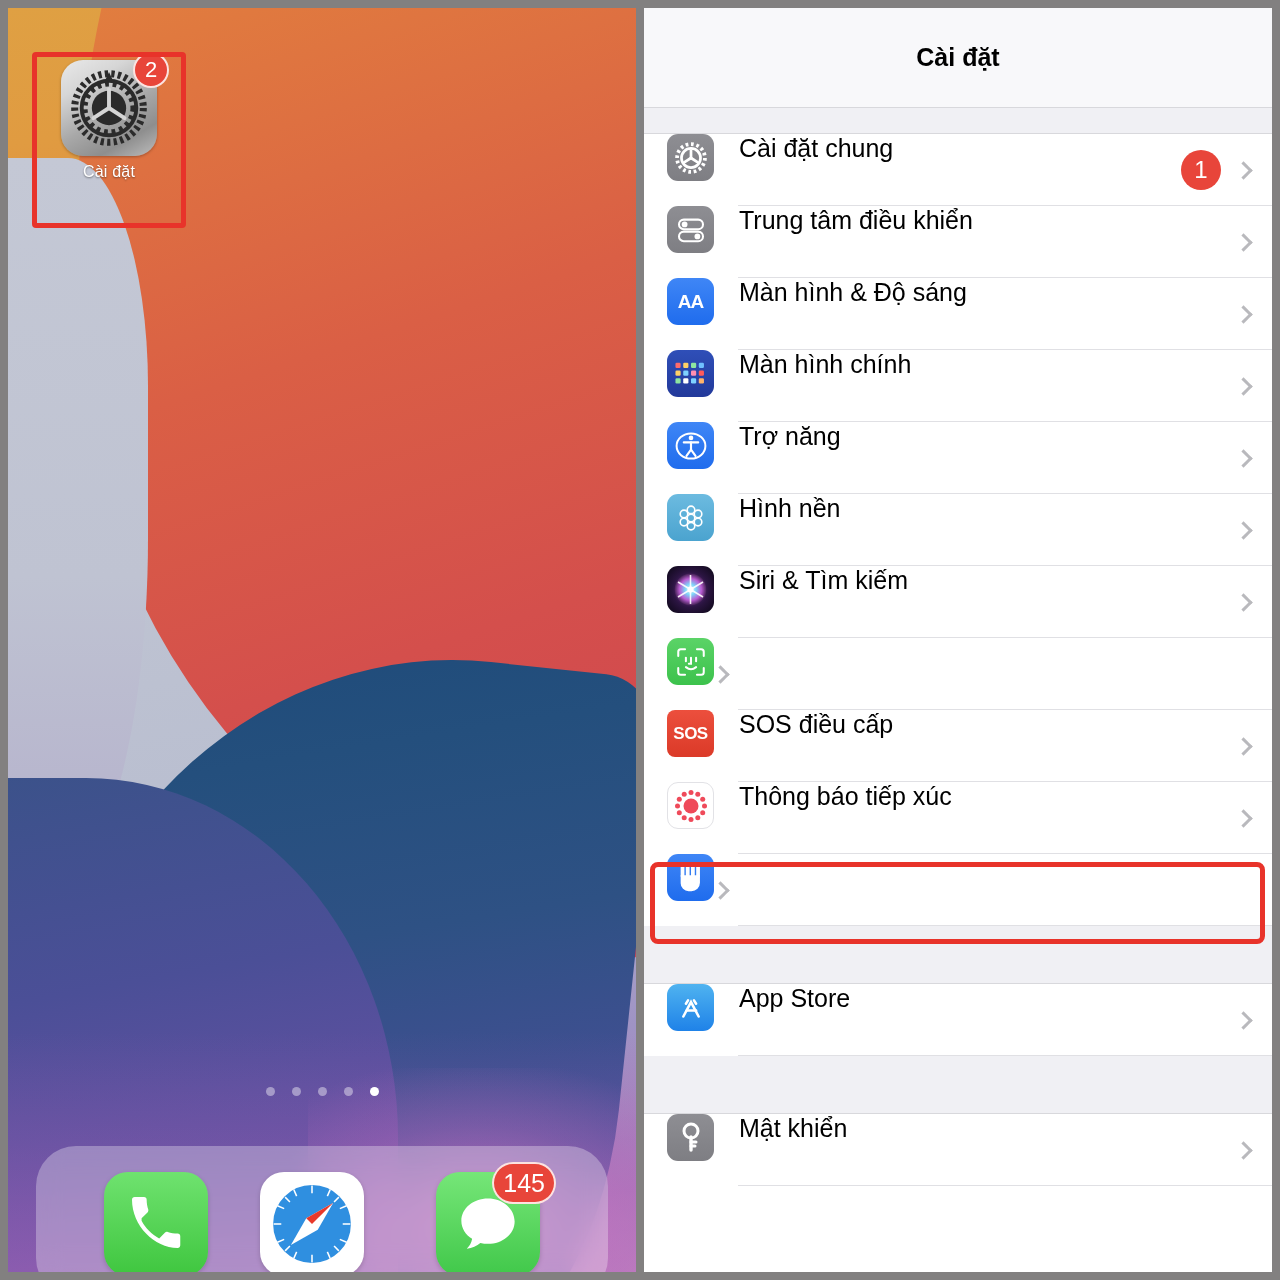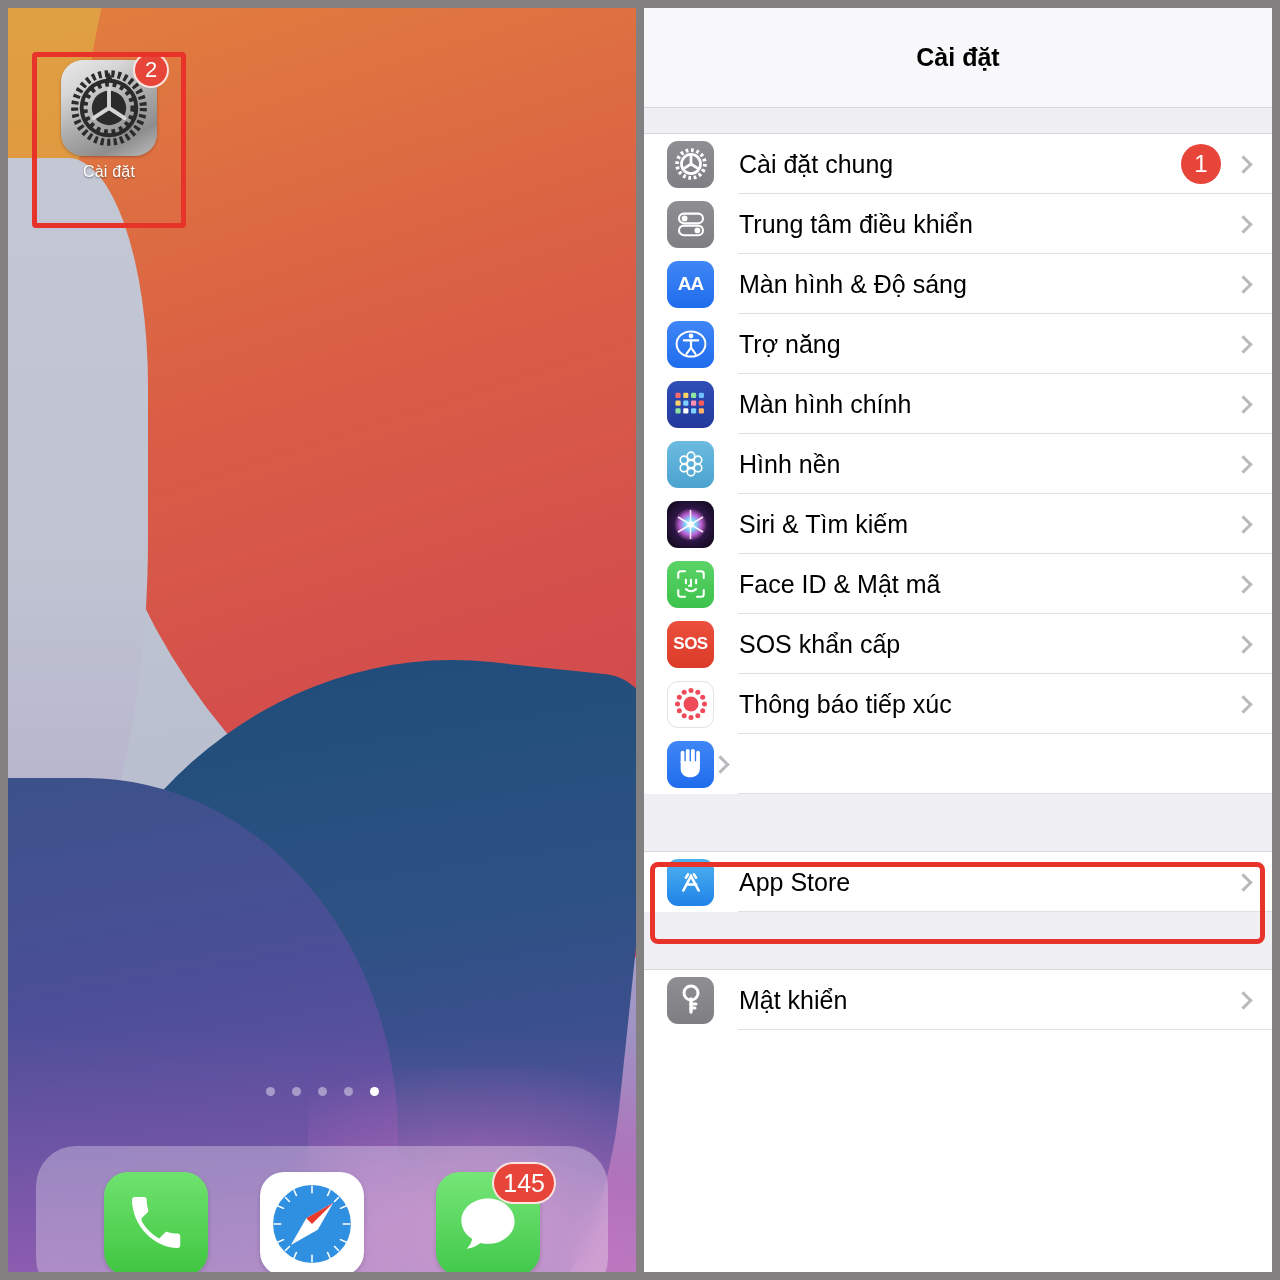--- a/index.html
+++ b/index.html
@@ -159,22 +159,22 @@
     height: 100px;
     background: #f8f8fa;
     display: flex; align-items: center; justify-content: center;
     border-bottom: 1px solid #d8d8dc;
   }
   .nav-title { font-size: 25px; font-weight: bold; color: #000; }
   .section-gap { height: 26px; background: #f0f0f4; border-bottom: 1px solid #d8d8dc; }
   .list { background: #fff; }
   .row {
     position: relative;
-    display: flex; align-items: center;
-    height: 60px;
+    display: flex; 
+    height: 72px;
     padding-left: 23px;
     background: #fff;
   }
   .row::after {
     content: "";
     position: absolute; left: 94px; right: 0; bottom: 0;
     height: 1px; background: #e0e0e4;
   }
   .row.last::after { left: 94px; }
   .row-icon {
@@ -206,21 +206,21 @@
     pointer-events: none;
     z-index: 5;
   }
 
   
   .ic-gray { background: linear-gradient(180deg,#8e8e93 0%, #7e7e83 100%); }
   .ic-blue { background: linear-gradient(180deg,#3f86f6 0%, #1f6ced 100%); }
   .ic-darkblue { background: linear-gradient(180deg,#2f4fb8 0%, #22399a 100%); }
   .ic-lightblue { background: linear-gradient(180deg,#6cbbe0 0%, #4ba3cf 100%); }
   .ic-green { background: linear-gradient(180deg,#5bd367 0%, #3cc24c 100%); }
-  .ic-red { background: linear-gradient(180deg,#ec4f3d 0%, #db3a28 100%); }
+  .ic-red { background: linear-gradient(180deg,#ec4f3d 0%, #db3a28 100%); border-radius: 8px; }
   .ic-white { background: #ffffff; border: 1px solid #e2e2e6; }
   .ic-siri { background: radial-gradient(circle at 50% 50%, #7a2ea8 0%, #2a1440 55%, #0b0714 100%); }
   .ic-appstore { background: linear-gradient(180deg,#4fb3f0 0%, #1f82e8 100%); }
   .sos-text { color:#fff; font-size: 17px; font-weight: bold; letter-spacing: -.5px; }
   .aa-text { color:#fff; font-size: 19px; font-weight: bold; letter-spacing: -1px; }
 </style>
 </head>
 <body>
 
 <div class="stage">
@@ -355,35 +355,20 @@
         <div class="row-icon ic-blue">
           <span class="aa-text">AA</span>
         </div>
         <div class="row-label">Màn hình &amp; Độ sáng</div>
         <div class="row-right">
           <div class="chev"></div>
         </div>
       </div>
 
       <div class="row">
-        <div class="row-icon ic-blue">
-          <svg width="36" height="36" viewBox="0 0 40 40">
-            <ellipse cx="20" cy="20" rx="16" ry="14" fill="none" stroke="#fff" stroke-width="2.2"></ellipse>
-            <circle cx="20" cy="11" r="2.6" fill="#fff"></circle>
-            <path d="M12 16 H28" stroke="#fff" stroke-width="2.4" stroke-linecap="round"></path>
-            <path d="M20 16 V24 M20 24 L15 31 M20 24 L25 31" stroke="#fff" stroke-width="2.4" stroke-linecap="round" fill="none"></path>
-          </svg>
-        </div>
-        <div class="row-label">Trợ năng</div>
-        <div class="row-right">
-          <div class="chev"></div>
-        </div>
-      </div>
-
-      <div class="row">
         <div class="row-icon ic-darkblue">
           <svg width="38" height="30" viewBox="0 0 44 34">
             <g>
               <rect x="4" y="4" width="6" height="6" rx="1.4" fill="#ff6b6b"></rect>
               <rect x="13" y="4" width="6" height="6" rx="1.4" fill="#ffd166"></rect>
               <rect x="22" y="4" width="6" height="6" rx="1.4" fill="#8ee6a0"></rect>
               <rect x="31" y="4" width="6" height="6" rx="1.4" fill="#6fc0ff"></rect>
               <rect x="4" y="13" width="6" height="6" rx="1.4" fill="#ffd166"></rect>
               <rect x="13" y="13" width="6" height="6" rx="1.4" fill="#7fd2ff"></rect>
               <rect x="22" y="13" width="6" height="6" rx="1.4" fill="#ff8fb1"></rect>
@@ -395,20 +380,35 @@
             </g>
           </svg>
         </div>
         <div class="row-label">Màn hình chính</div>
         <div class="row-right">
           <div class="chev"></div>
         </div>
       </div>
 
       <div class="row">
+        <div class="row-icon ic-blue">
+          <svg width="36" height="36" viewBox="0 0 40 40">
+            <ellipse cx="20" cy="20" rx="16" ry="14" fill="none" stroke="#fff" stroke-width="2.2"></ellipse>
+            <circle cx="20" cy="11" r="2.6" fill="#fff"></circle>
+            <path d="M12 16 H28" stroke="#fff" stroke-width="2.4" stroke-linecap="round"></path>
+            <path d="M20 16 V24 M20 24 L15 31 M20 24 L25 31" stroke="#fff" stroke-width="2.4" stroke-linecap="round" fill="none"></path>
+          </svg>
+        </div>
+        <div class="row-label">Trợ năng</div>
+        <div class="row-right">
+          <div class="chev"></div>
+        </div>
+      </div>
+
+      <div class="row">
         <div class="row-icon ic-lightblue">
           <svg width="36" height="36" viewBox="0 0 40 40">
             <g fill="none" stroke="#fff" stroke-width="1.8">
               <circle cx="20" cy="20" r="4.2"></circle>
               <circle cx="20" cy="11" r="4.2"></circle>
               <circle cx="20" cy="29" r="4.2"></circle>
               <circle cx="12.2" cy="15.5" r="4.2"></circle>
               <circle cx="27.8" cy="15.5" r="4.2"></circle>
               <circle cx="12.2" cy="24.5" r="4.2"></circle>
               <circle cx="27.8" cy="24.5" r="4.2"></circle>
@@ -455,31 +455,30 @@
               <path d="M27 5 H32 A3 3 0 0 1 35 8 V13"></path>
               <path d="M35 27 V32 A3 3 0 0 1 32 35 H27"></path>
               <path d="M13 35 H8 A3 3 0 0 1 5 32 V27"></path>
               <line x1="14" y1="15" x2="14" y2="19"></line>
               <line x1="26" y1="15" x2="26" y2="19"></line>
               <path d="M20 15 V22 h-2.5"></path>
               <path d="M14 26 q6 5 12 0"></path>
             </g>
           </svg>
         </div>
-        <div class="row-label">Face ID &amp; Mật mã</div>
         <div class="row-right">
           <div class="chev"></div>
         </div>
       </div>
 
       <div class="row">
         <div class="row-icon ic-red">
           <span class="sos-text">SOS</span>
         </div>
-        <div class="row-label">SOS khẩn cấp</div>
+        <div class="row-label">SOS điều cấp</div>
         <div class="row-right">
           <div class="chev"></div>
         </div>
       </div>
 
       <div class="row">
         <div class="row-icon ic-white">
           <svg width="40" height="40" viewBox="0 0 40 40">
             <circle cx="20" cy="20" r="7.5" fill="#ef4a5a"></circle>
             <g fill="#ef4a5a">

